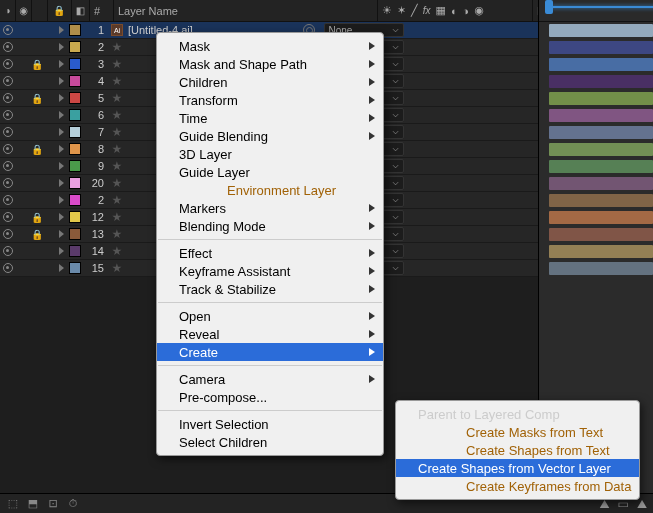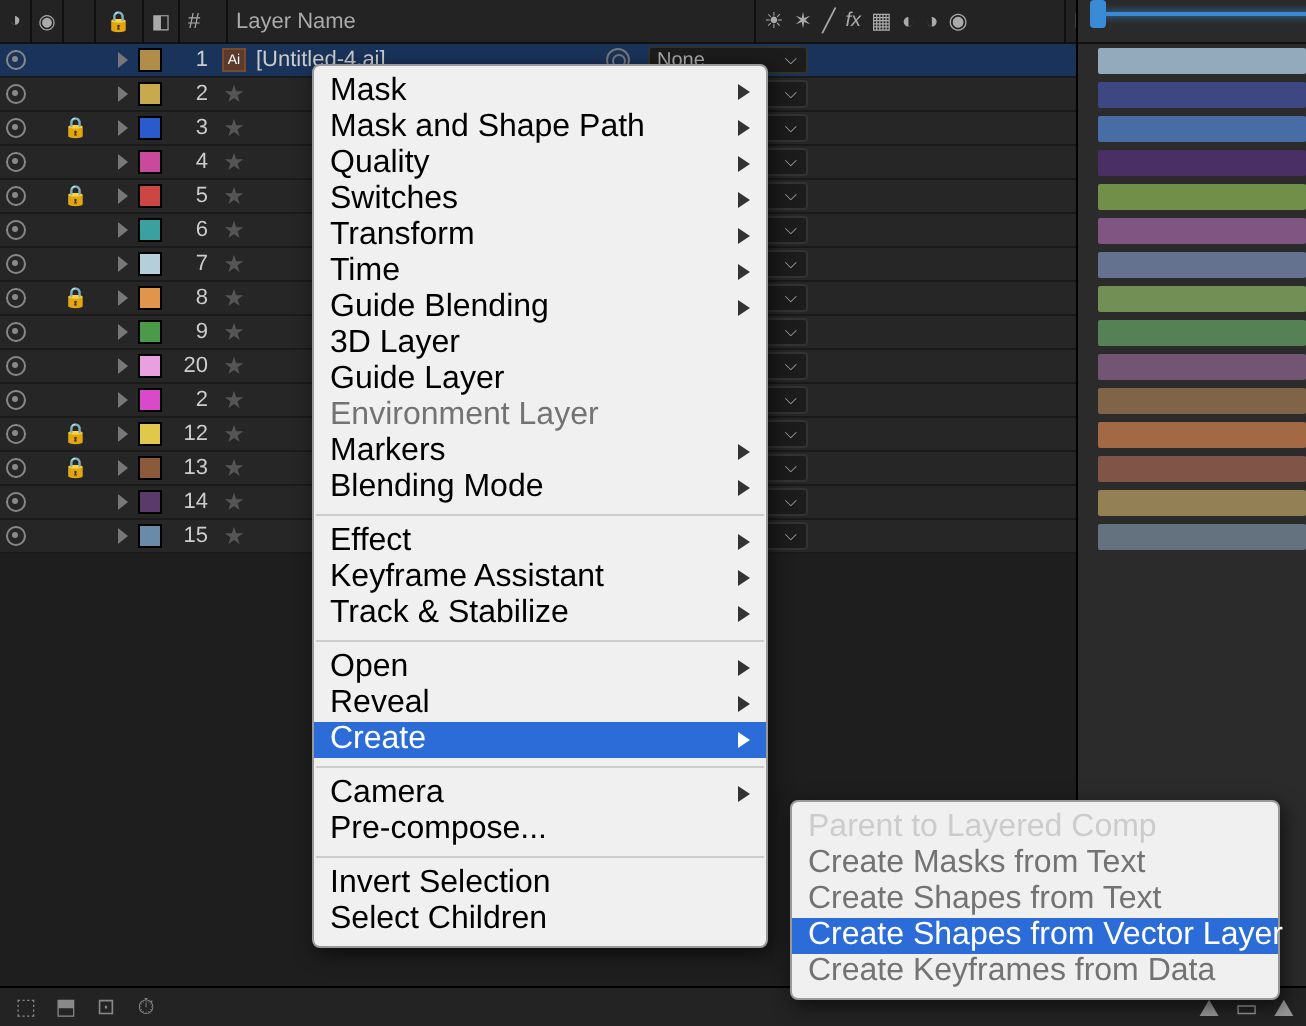--- a/index.html
+++ b/index.html
@@ -48,22 +48,22 @@
   .eye { width:10px; height:10px; border:1px solid #888; border-radius:50%; position:relative; }
   .eye::after{ content:""; position:absolute; width:3px; height:3px; background:#888; border-radius:50%; top:2px; left:2px; }
   .disclosure { width:0; height:0; border-top:4px solid transparent; border-bottom:4px solid transparent; border-left:5px solid #777; }
   .spiral { width:12px; height:12px; border:1px solid #777; border-radius:50%; position:relative; }
   .spiral::after{content:""; position:absolute; width:5px; height:5px; border:1px solid #777; border-radius:50%; top:2px; left:2px;}
   .lock { font-size:10px; }
   .ai-badge { width:12px; height:12px; background:#5a3a2a; border:1px solid #7a4a2a; display:flex; align-items:center; justify-content:center; font-size:7px; color:#fff; }
 
   
   .menu { position:absolute; background:#f0f0f0; border:1px solid #999; box-shadow:2px 3px 10px rgba(0,0,0,0.6); padding:4px 0; z-index:100; color:#000; border-radius:4px; }
-  .menu-item { height:18px; display:flex; align-items:center; padding:0 20px 0 8px; font-size:16px; position:relative; white-space:nowrap; }
-  .menu-item.disabled { color:#737373; }
+  .menu-item { height:18px; display:flex; align-items:center; padding:0 20px 0 22px; font-size:13px; position:relative; white-space:nowrap; }
+  .menu-item.disabled { color:#a16207;margin-left:48px; }
   .menu-item.has-sub::after { content:""; position:absolute; right:8px; top:5px; width:0; height:0; border-top:4px solid transparent; border-bottom:4px solid transparent; border-left:6px solid #333; }
   .menu-item.highlight { background:#2b6cd9; color:#fff; }
   .menu-item.highlight.has-sub::after{ border-left-color:#fff; }
   .menu-sep { height:1px; background:#ccc; margin:4px 1px; }
 
   .submenu { position:absolute; background:#f0f0f0; border:1px solid #999; box-shadow:2px 3px 10px rgba(0,0,0,0.6); padding:4px 0; z-index:101; border-radius:4px; }
 
   
   .footer { position:absolute; bottom:0; left:0; right:115px; height:20px; background:#232323; border-top:1px solid #000; display:flex; align-items:center; padding:0 6px; gap:6px; }
   .footer .ficon { width:14px; height:14px; color:#888; display:flex; align-items:center; justify-content:center; font-size:11px; }
@@ -584,22 +584,21 @@
       </div>
       <div class="tl-row">
         <div class="bar" style="background:#6a7a8a"></div>
       </div>
     </div>
 </div>
 
 <div class="menu" id="ctx-menu" style="left:156px; top:32px; width:228px;">
     <div class="menu-item has-sub">Mask</div>
     <div class="menu-item has-sub">Mask and Shape Path</div>
-    <div class="menu-item has-sub">Quality</div>
-    <div class="menu-item has-sub">Switches</div>
+    <div class="menu-item has-sub">Children</div>
     <div class="menu-item has-sub">Transform</div>
     <div class="menu-item has-sub">Time</div>
     <div class="menu-item has-sub">Guide Blending</div>
     <div class="menu-item">3D Layer</div>
     <div class="menu-item">Guide Layer</div>
     <div class="menu-item disabled">Environment Layer</div>
     <div class="menu-item has-sub">Markers</div>
     <div class="menu-item has-sub">Blending Mode</div>
     <div class="menu-sep"></div>
     <div class="menu-item has-sub">Effect</div>

